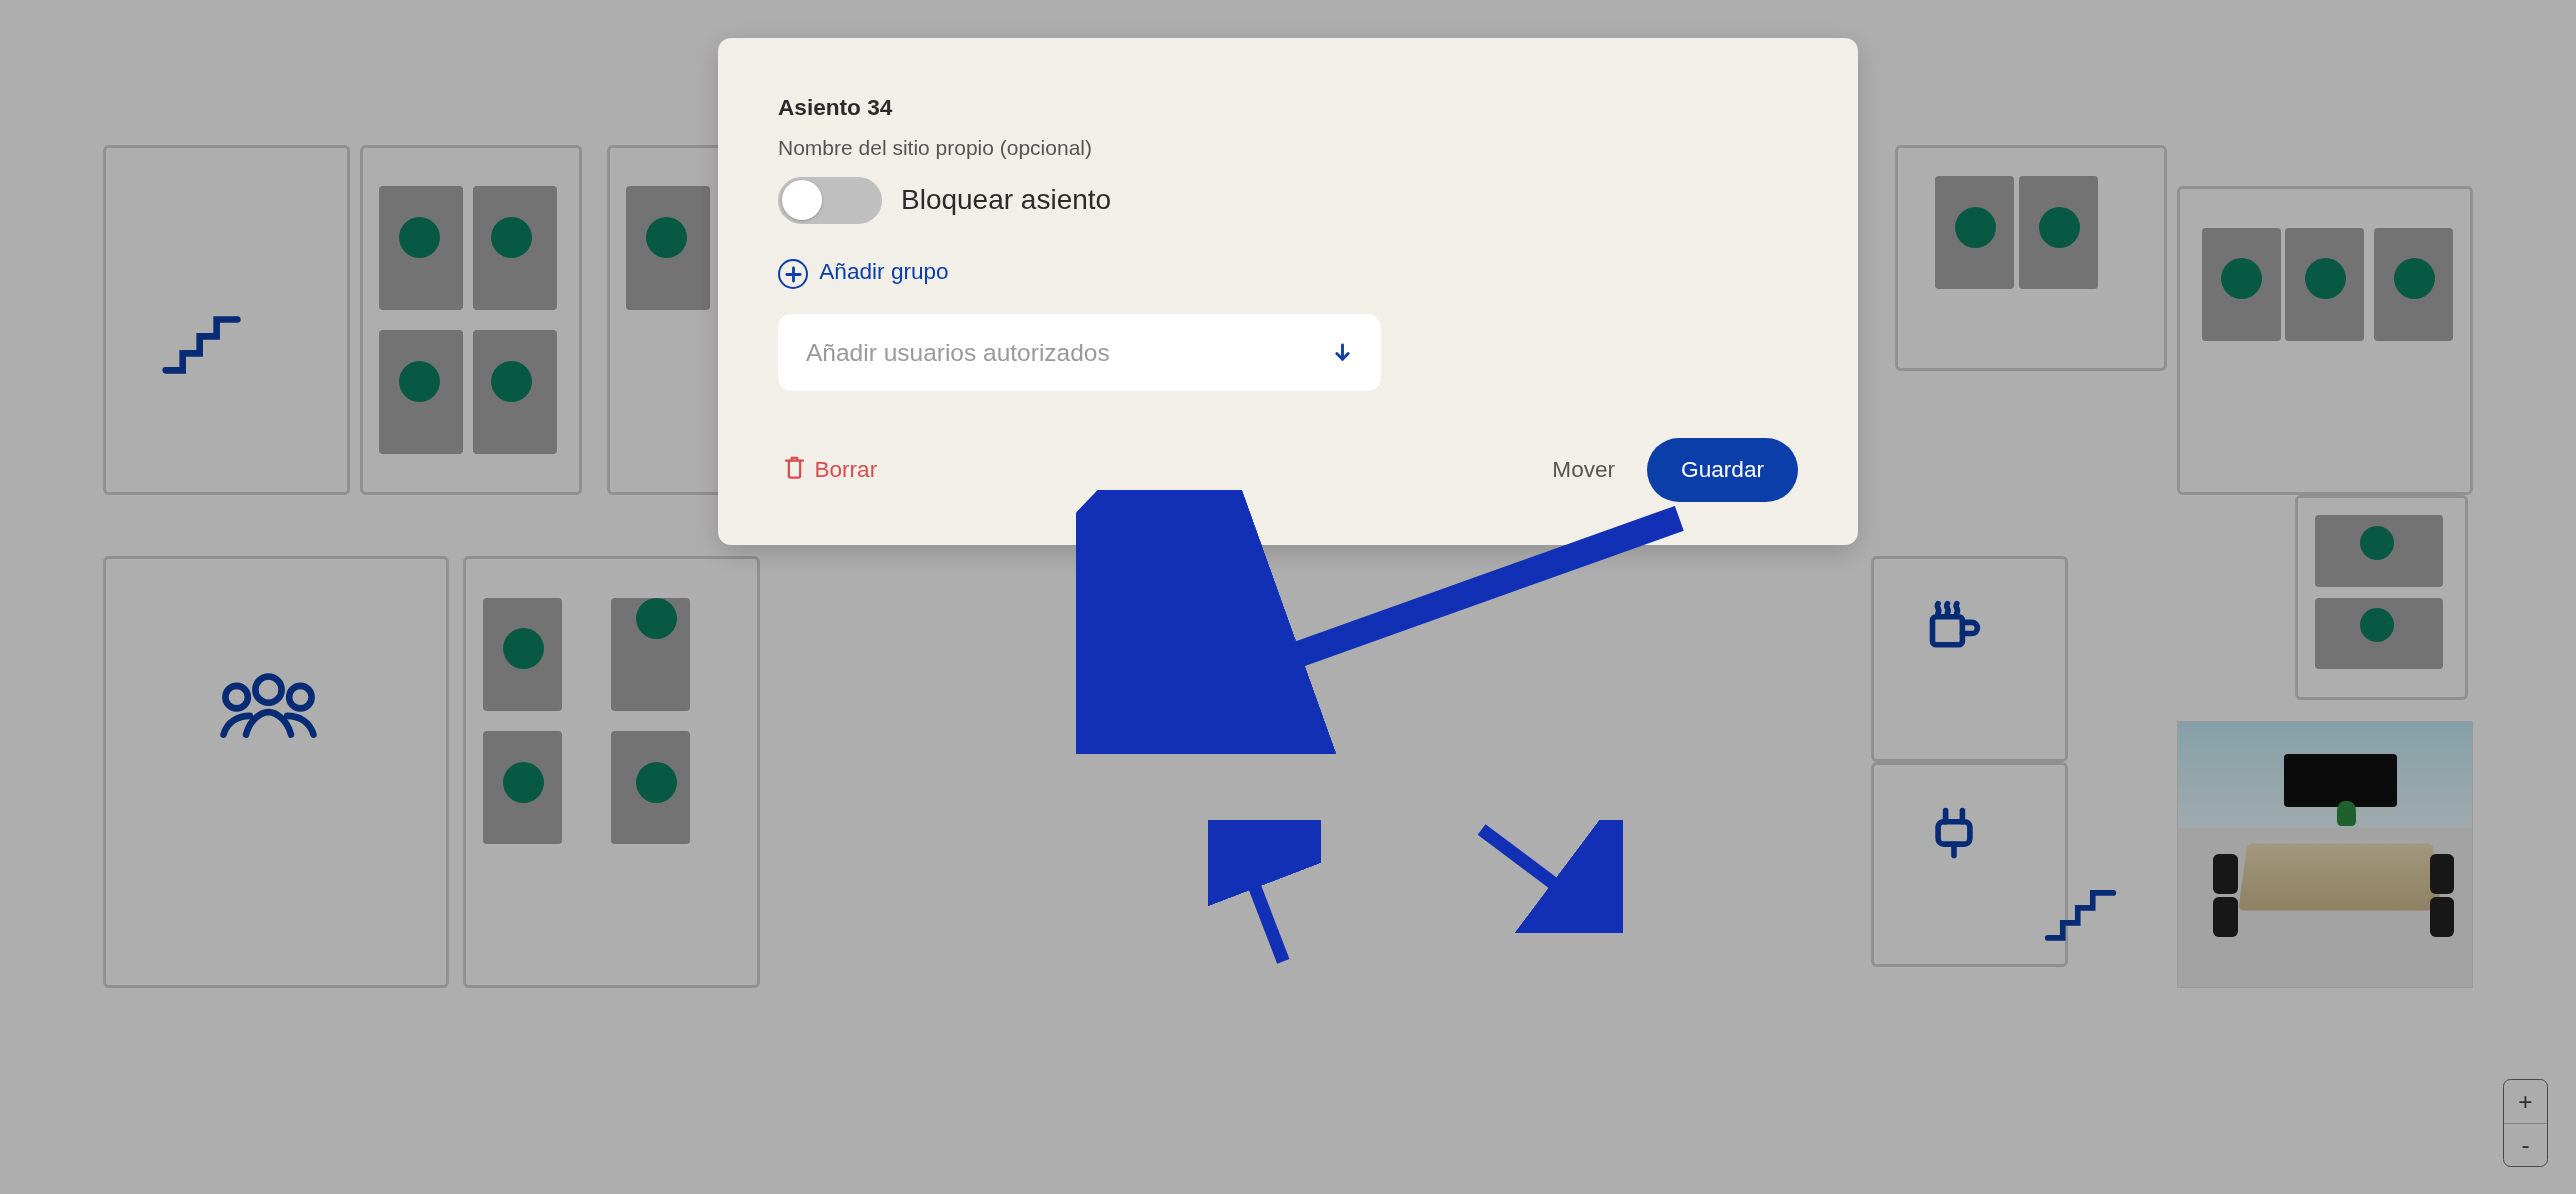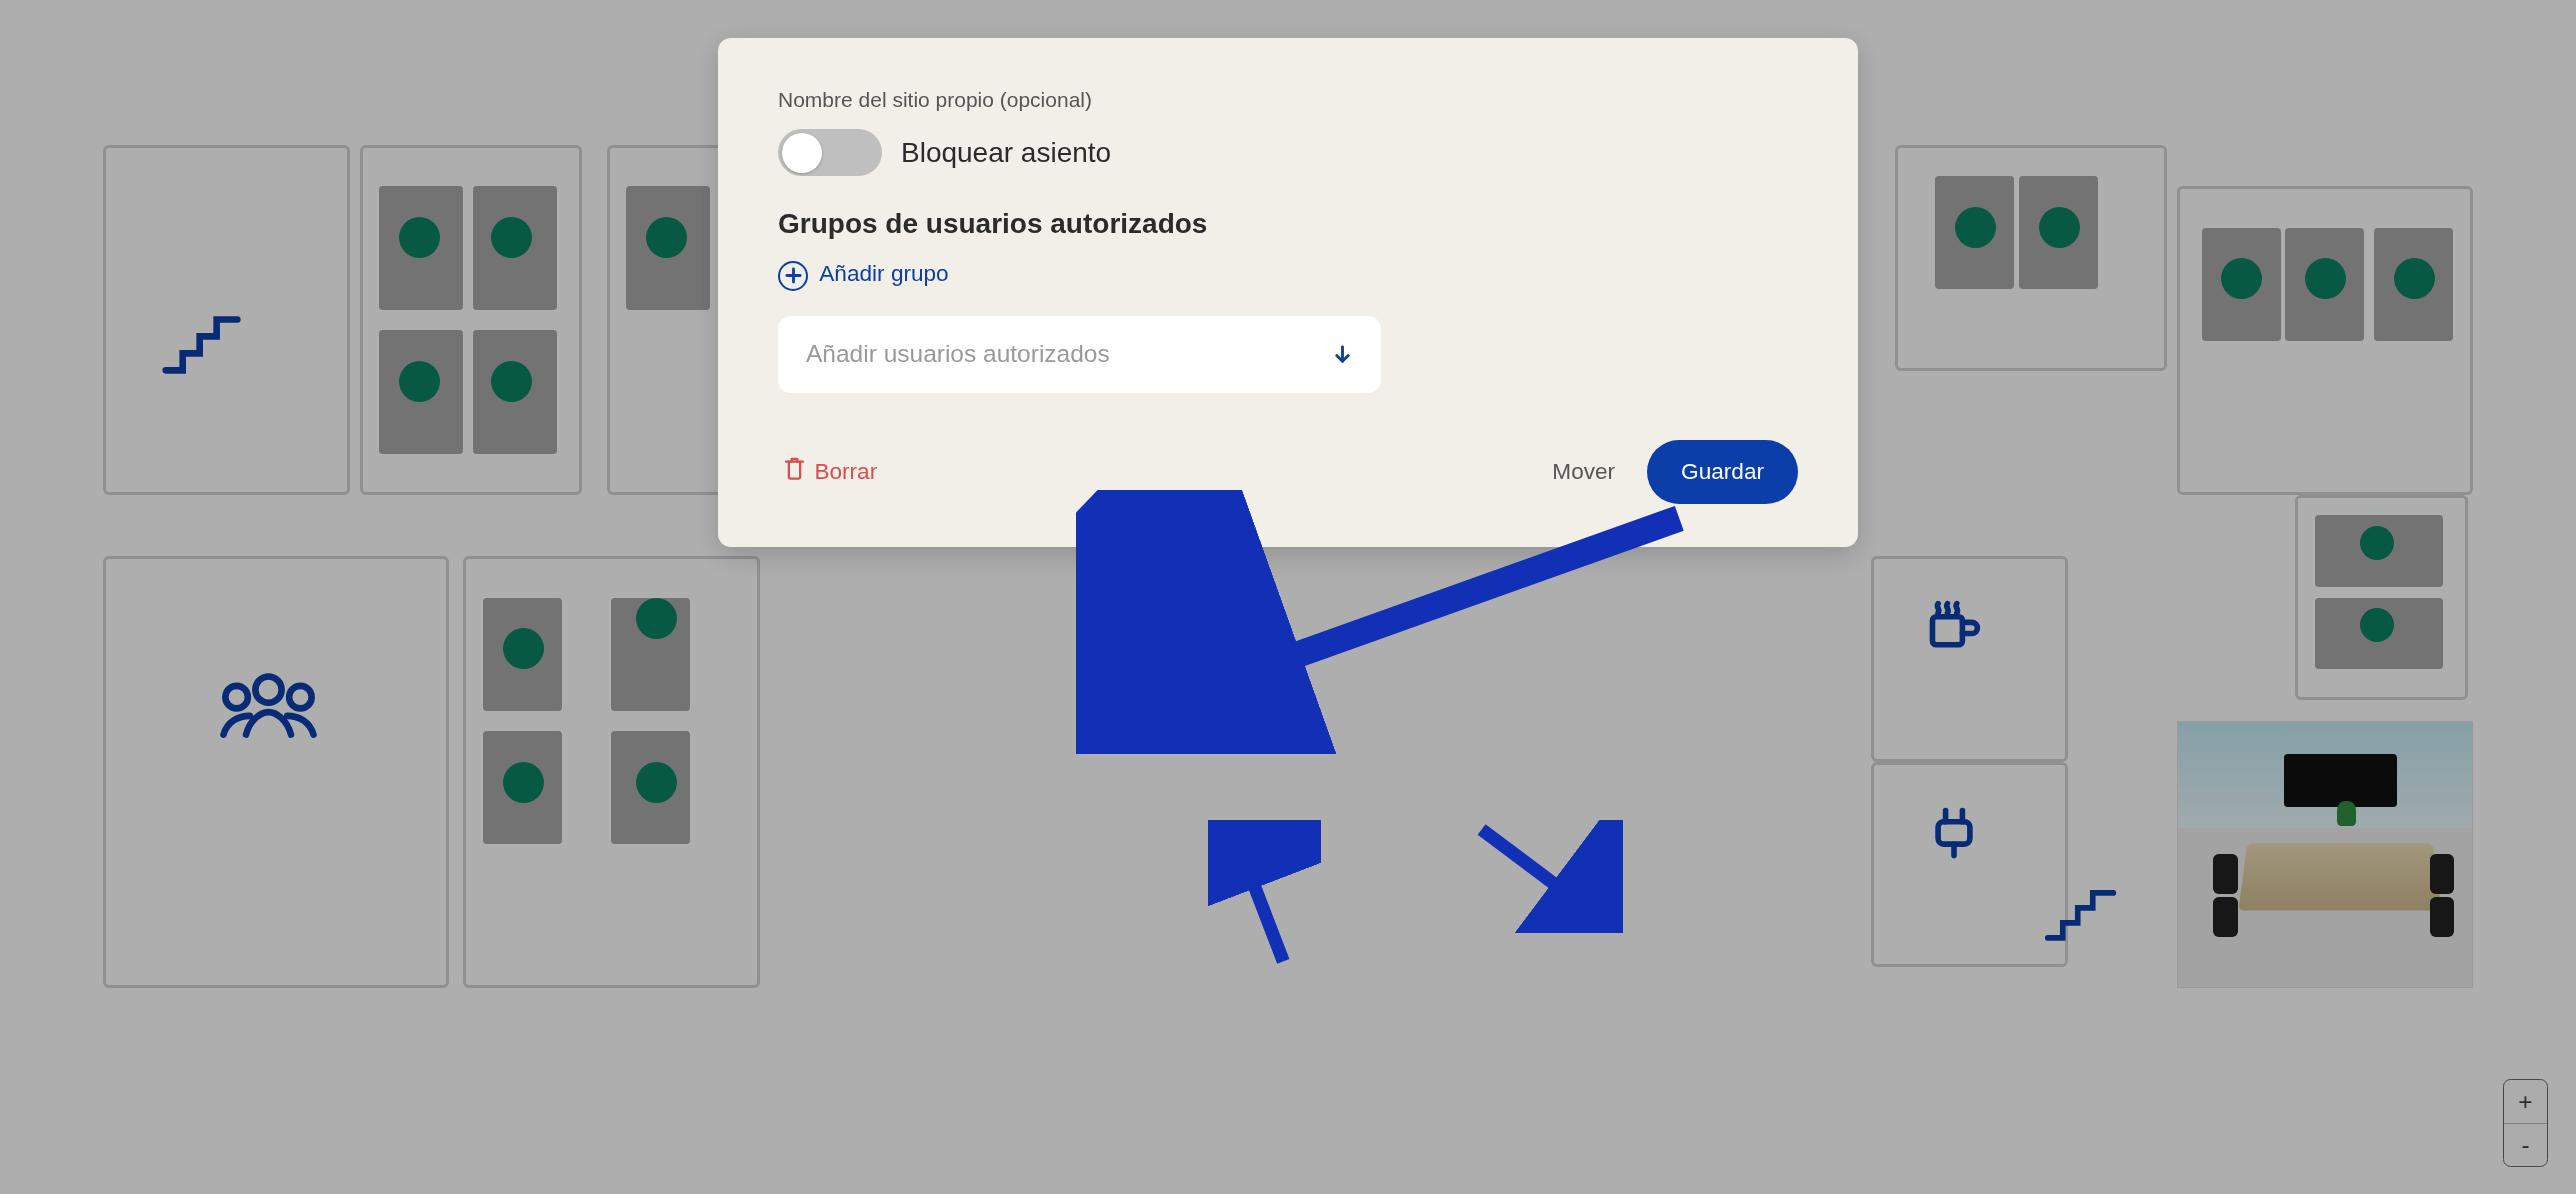--- a/index.html
+++ b/index.html
@@ -332,32 +332,32 @@
   </div>
 
   <div class="zoom">
     <button>+</button>
     <button>-</button>
   </div>
 
   <div class="overlay">
     <div class="modal">
 
+      <div class="seat-id">Asiento 34</div>
       <div class="sub-label">Nombre del sitio propio (opcional)</div>
 
 
 
       <div class="toggle-row">
         <div class="switch" role="switch" aria-checked="false">
           <div class="knob"></div>
         </div>
         <span class="toggle-label">Bloquear asiento</span>
       </div>
 
-      <div class="section-h2">Grupos de usuarios autorizados</div>
 
       <button class="add-group">
         <span class="plus">
           <svg width="17" height="17" viewBox="0 0 18 18" stroke="#0b3ea8" stroke-width="3" stroke-linecap="round">
               <line x1="9" y1="2" x2="9" y2="16"></line>
               <line x1="2" y1="9" x2="16" y2="9"></line>
             </svg>
         </span>
         <span>Añadir grupo</span>
       </button>

